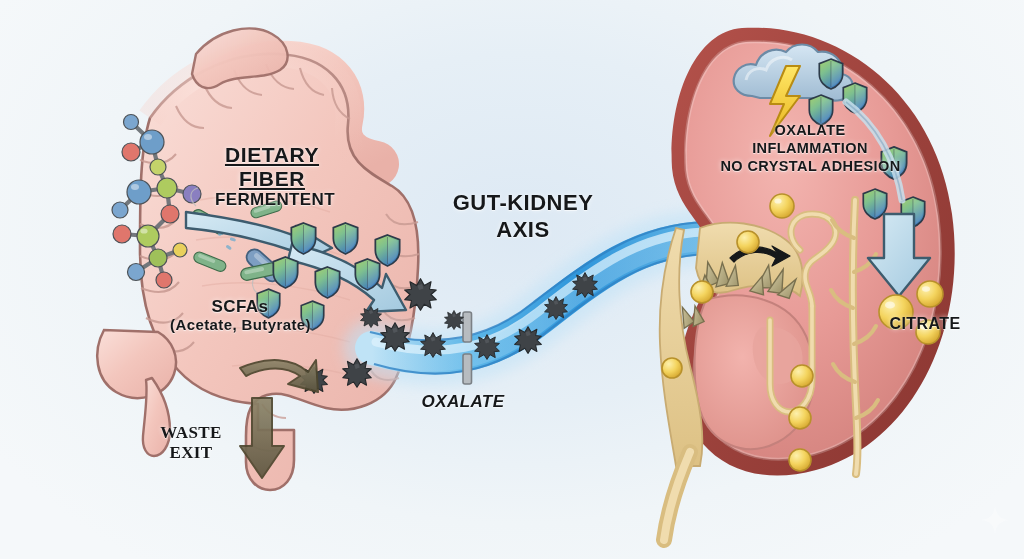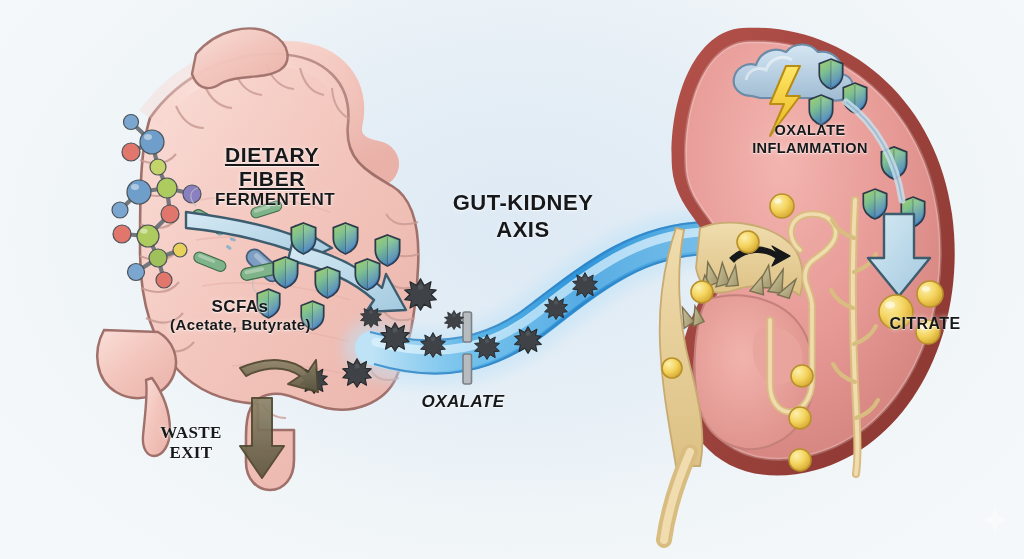--- a/index.html
+++ b/index.html
@@ -544,20 +544,21 @@
   <div class="lbl" id="lbl-fermentent">FERMENTENT</div>
   <div class="lbl" id="lbl-scfas">SCFAs</div>
   <div class="lbl" id="lbl-scfas-sub">(Acetate, Butyrate)</div>
   <div class="lbl" id="lbl-gka">GUT-KIDNEY
 AXIS</div>
   <div class="lbl" id="lbl-oxalate">OXALATE</div>
   <div class="lbl" id="lbl-waste-exit">WASTE
 EXIT</div>
   <div class="lbl" id="lbl-reduced">OXALATE
 INFLAMMATION</div>
+  <div class="lbl" id="lbl-nocrystal">NO CRYSTAL ADHESION</div>
   <div class="lbl" id="lbl-citrate">CITRATE</div>
 
 
   <svg id="sparkle" viewBox="0 0 32 32">
     <path d="M16 1 C17.5 11 21 14.5 31 16 C21 17.5 17.5 21 16 31 C14.5 21 11 17.5 1 16 C11 14.5 14.5 11 16 1 Z" fill="#ffffff"></path>
   </svg>
 
 </div>
 
 </body></html>

